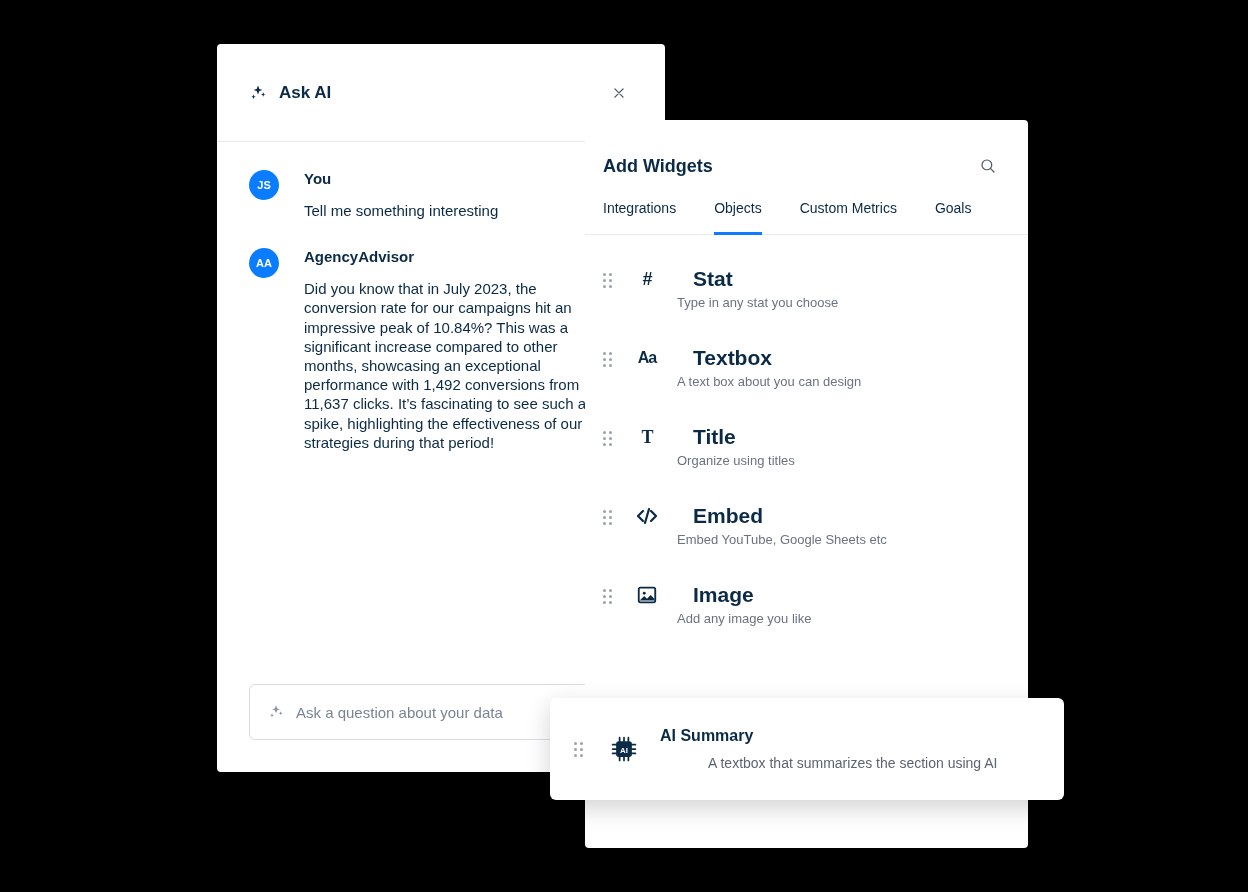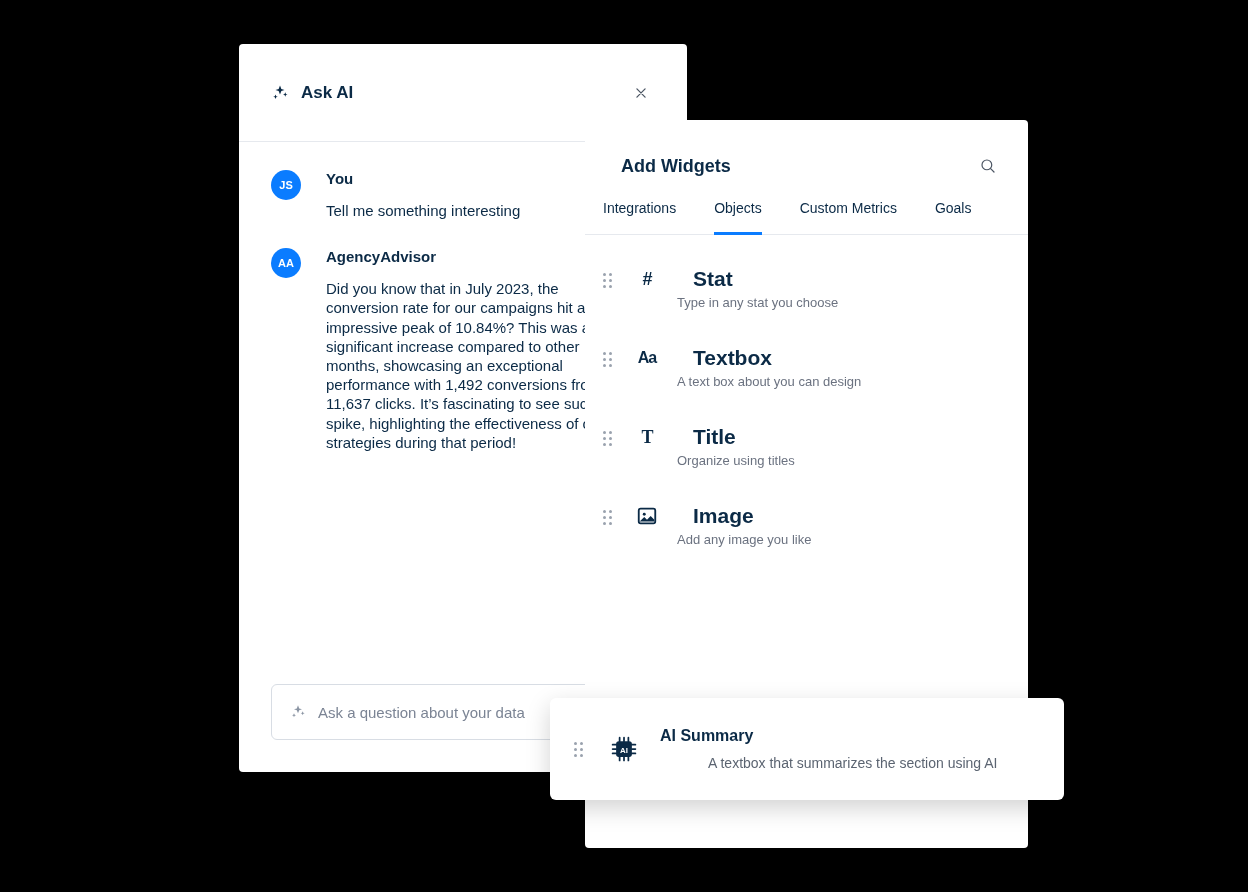--- a/index.html
+++ b/index.html
@@ -16,21 +16,20 @@
   .ask-ai-panel {
     position: absolute;
     left: 217px;
     top: 44px;
     width: 448px;
     height: 728px;
     background: #fff;
     border-radius: 4px;
     display: flex;
     flex-direction: column;
-    margin-left: 22px;
   }
   .ask-ai-header {
     height: 98px;
     border-bottom: 1px solid #e6e9ee;
     display: flex;
     align-items: center;
     padding: 0 32px;
   }
   .ask-ai-title-wrap {
     display: flex;
@@ -119,21 +118,20 @@
   }
   .widgets-header {
     padding: 34px 28px 0 18px;
     display: flex;
     align-items: center;
   }
   .widgets-title {
     font-size: 18px;
     font-weight: 700;
     color: #0b2a46;
-    margin-left: 18px;
   }
   .search-btn {
     margin-left: auto;
     width: 24px; height: 24px;
     display: flex; align-items: center; justify-content: center;
     color: #4b5563;
     cursor: pointer;
   }
   .search-btn svg { width: 18px; height: 18px; }
 
@@ -349,20 +347,39 @@
           <span></span>
           <span></span>
         </div>
       <div class="widget-icon text-icon" style="font-family:Georgia,serif">T</div>
       <div class="widget-info">
         <div class="widget-name">Title</div>
         <div class="widget-desc">Organize using titles</div>
       </div>
     </div>
 
+    <div class="widget-item">
+      <div class="drag-handle">
+          <span></span>
+          <span></span>
+          <span></span>
+          <span></span>
+          <span></span>
+          <span></span>
+        </div>
+      <div class="widget-icon">
+        <svg width="24" height="24" viewBox="0 0 24 24">
+            <path fill="none" stroke="#0b2a46" stroke-width="2.2" stroke-linecap="round" stroke-linejoin="round" d="M8 7l-5 5 5 5M16 7l5 5-5 5M14 5l-4 14"></path>
+          </svg>
+      </div>
+      <div class="widget-info">
+        <div class="widget-name">Embed</div>
+        <div class="widget-desc">Embed YouTube, Google Sheets etc</div>
+      </div>
+    </div>
 
     <div class="widget-item">
       <div class="drag-handle">
           <span></span>
           <span></span>
           <span></span>
           <span></span>
           <span></span>
           <span></span>
         </div>

